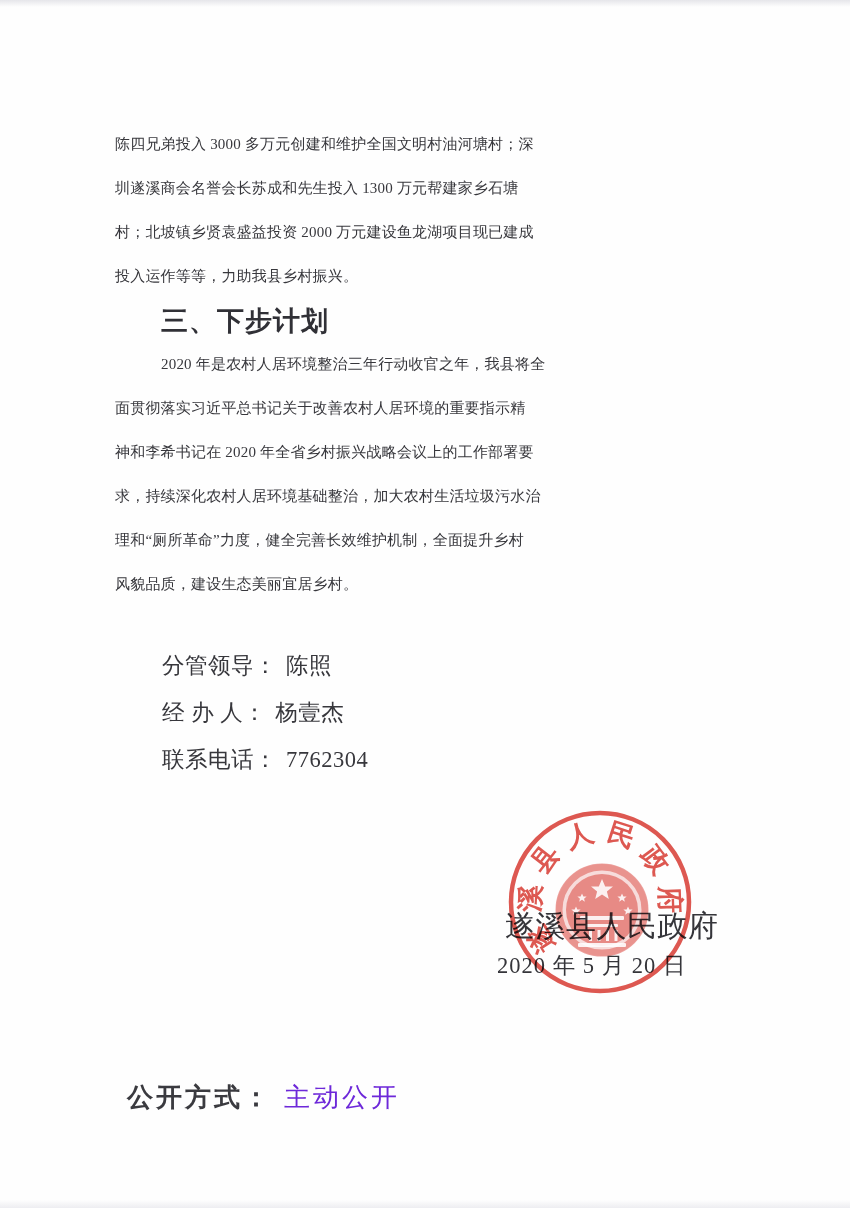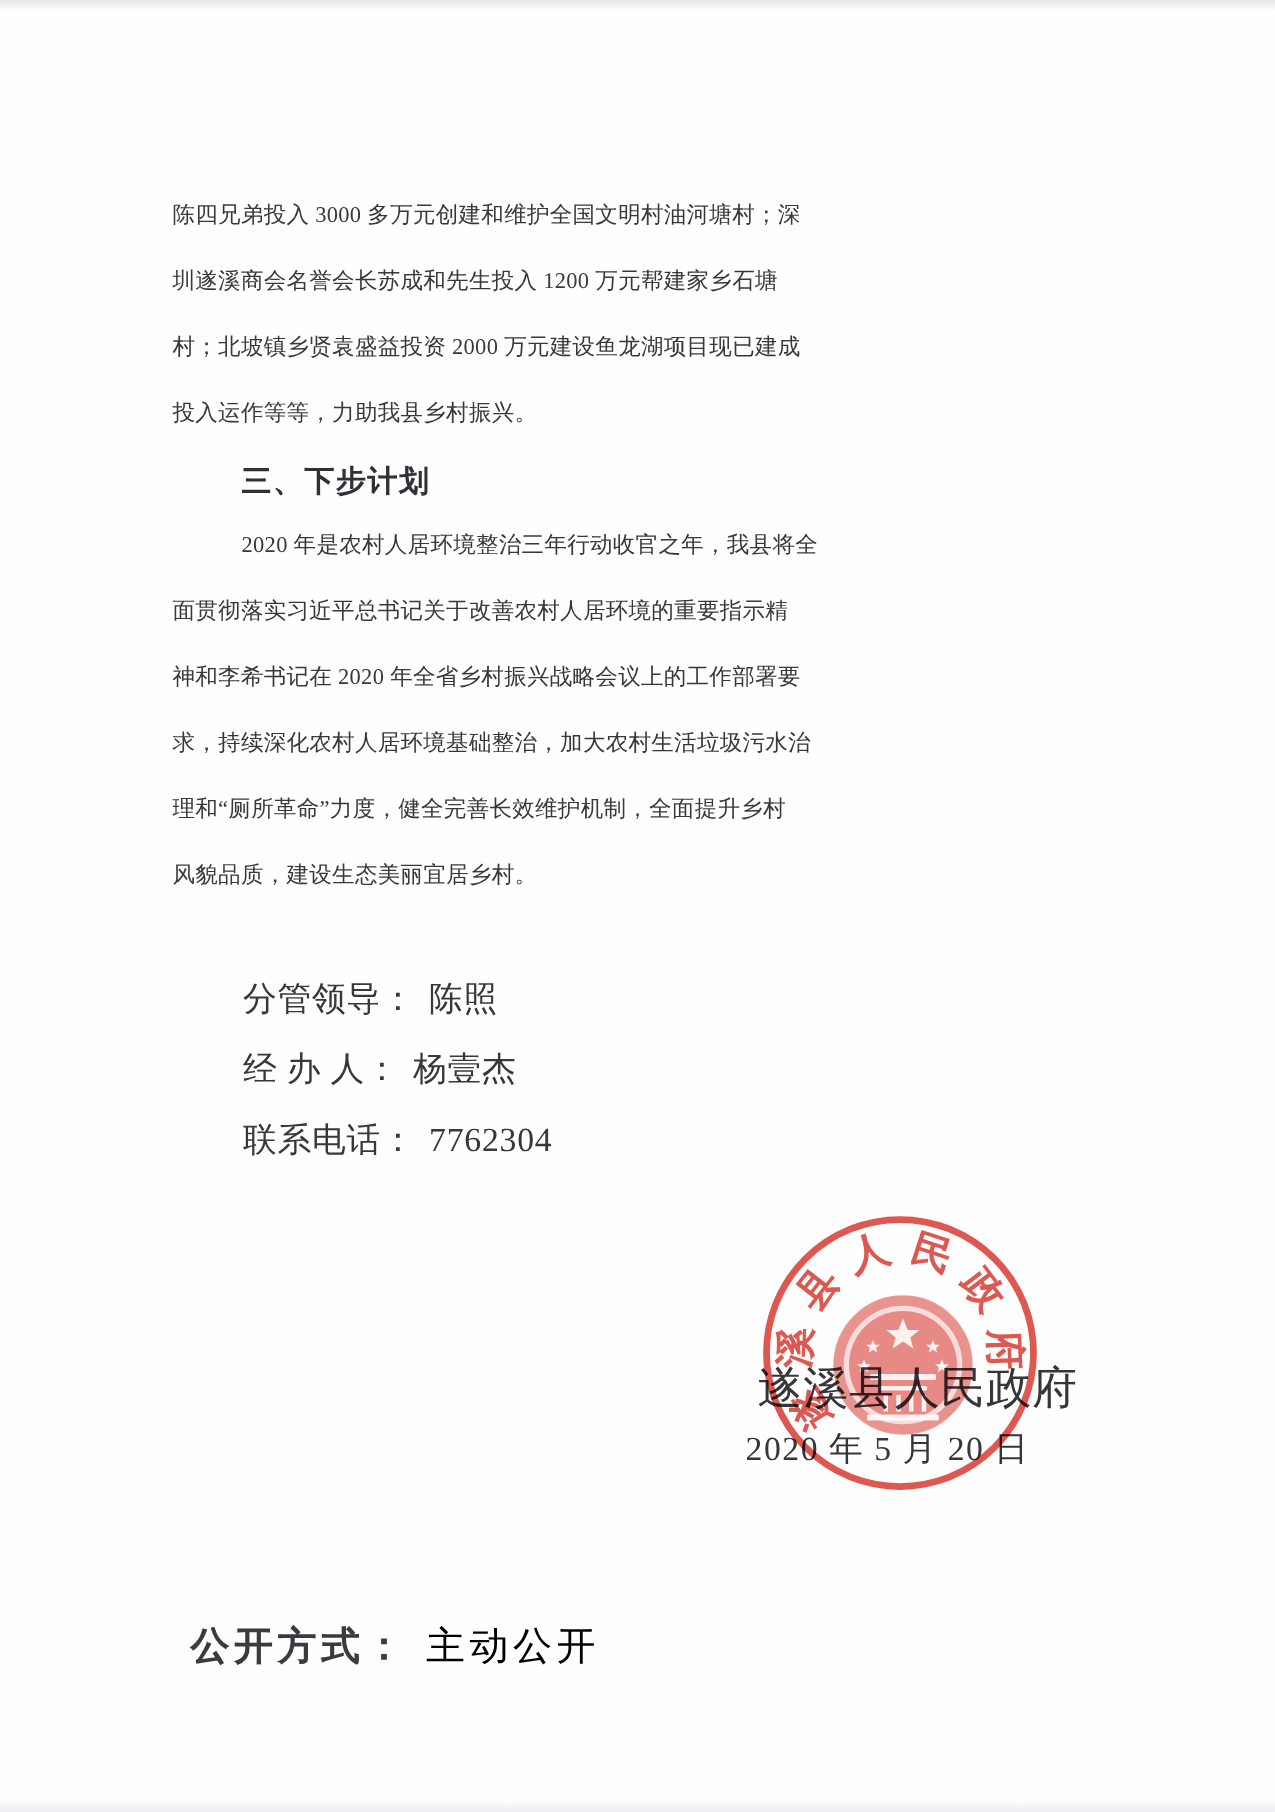--- a/index.html
+++ b/index.html
@@ -19,21 +19,21 @@
   .edge-bottom {
     position: absolute; left: 0; bottom: 0; right: 0; height: 8px;
     background: linear-gradient(rgba(255,255,255,0), #ededf1);
   }
   .body-text { font-size: 15px; }
   .bline { height: 44px; line-height: 44px; white-space: nowrap; letter-spacing: 0.2px; }
   #para1 { position: absolute; left: 115px; top: 122px; width: 636px; }
   #heading {
     position: absolute; left: 161px; top: 299px; height: 44px; line-height: 44px;
     font-family: "Liberation Sans", "DejaVu Sans", sans-serif;
-    font-weight: bold; font-size: 20px; color: #303036; letter-spacing: 1px;
+    font-weight: bold; font-size: 27px; color: #303036; letter-spacing: 1px;
     white-space: nowrap;
   }
   #para2 { position: absolute; left: 115px; top: 342px; width: 636px; }
   #para2 .bline.indent { padding-left: 46px; }
   #contacts { position: absolute; left: 162px; top: 642px; font-size: 22.5px; }
   #contacts .crow { height: 47px; line-height: 47px; white-space: nowrap; letter-spacing: 0.5px; }
   #contacts .cvalue { margin-left: 9px; }
   #sig-org {
     position: absolute; left: 505px; top: 911px; line-height: 30px;
     font-size: 30px; letter-spacing: 0.5px; color: #35353a; white-space: nowrap; z-index: 2;
@@ -44,21 +44,21 @@
   }
   #footer {
     position: absolute; left: 127px; top: 1080px; height: 34px; line-height: 34px;
     white-space: nowrap;
   }
   #footer .flabel {
     font-family: "Liberation Sans", "DejaVu Sans", sans-serif;
     font-weight: bold; font-size: 26px; letter-spacing: 3px; color: #3a3a3f;
   }
   #footer .fvalue {
-    font-size: 26px; letter-spacing: 3px; margin-left: 12px; color: #000000;
+    font-size: 26px; letter-spacing: 3px; margin-left: 12px; color: #6d28d9;
   }
   
   #seal {
     position: absolute; left: 502px; top: 808px; width: 196px; height: 190px;
     mix-blend-mode: multiply; opacity: 0.93; filter: blur(0.3px); z-index: 3;
     pointer-events: none;
   }
   #seal .outer-rim { fill: none; stroke: var(--seal-color, #dc4b43); stroke-width: 4.5; }
   #seal .ring-char {
     fill: var(--seal-color, #dc4b43);
@@ -72,21 +72,21 @@
   #seal .emblem-white { fill: #ffffff; opacity: 0.88; }
 </style>
 </head>
 <body>
 
 <div class="page">
   <div class="edge-top"></div>
 
   <div id="para1" class="body-text">
     <div class="bline">陈四兄弟投入 3000 多万元创建和维护全国文明村油河塘村；深</div>
-    <div class="bline">圳遂溪商会名誉会长苏成和先生投入 1200 万元帮建家乡石塘</div>
+    <div class="bline">圳遂溪商会名誉会长苏成和先生投入 1300 万元帮建家乡石塘</div>
     <div class="bline">村；北坡镇乡贤袁盛益投资 2000 万元建设鱼龙湖项目现已建成</div>
     <div class="bline">投入运作等等，力助我县乡村振兴。</div>
   </div>
 
   <div id="heading">三、下步计划</div>
 
   <div id="para2" class="body-text">
     <div class="bline indent">2020 年是农村人居环境整治三年行动收官之年，我县将全</div>
     <div class="bline">面贯彻落实习近平总书记关于改善农村人居环境的重要指示精</div>
     <div class="bline">神和李希书记在 2020 年全省乡村振兴战略会议上的工作部署要</div>

